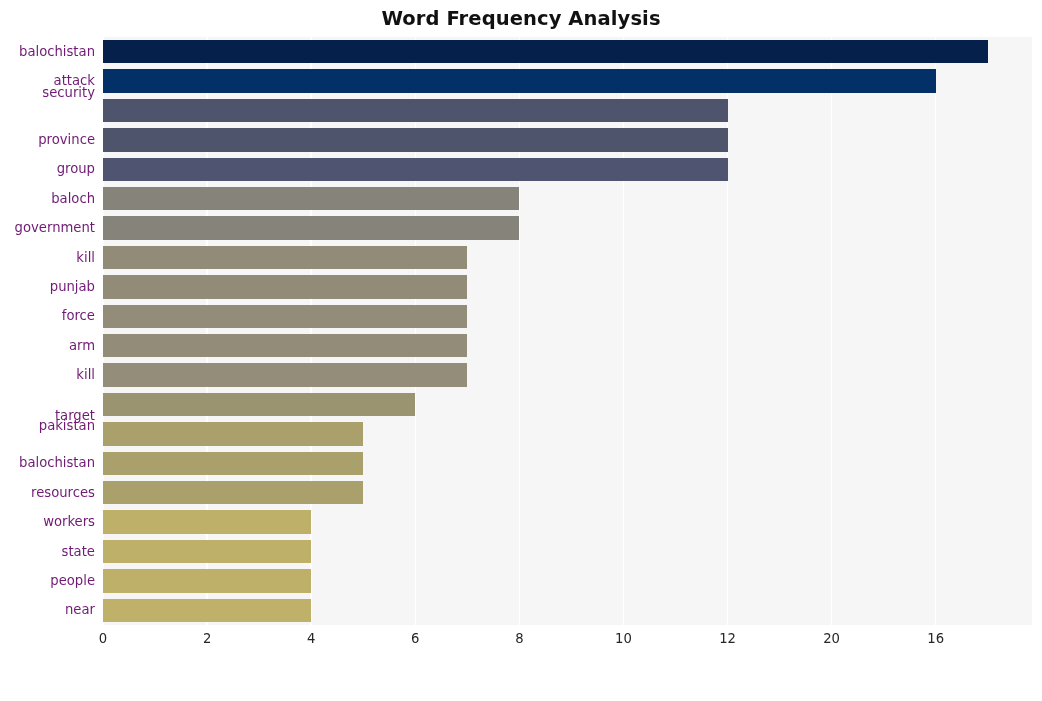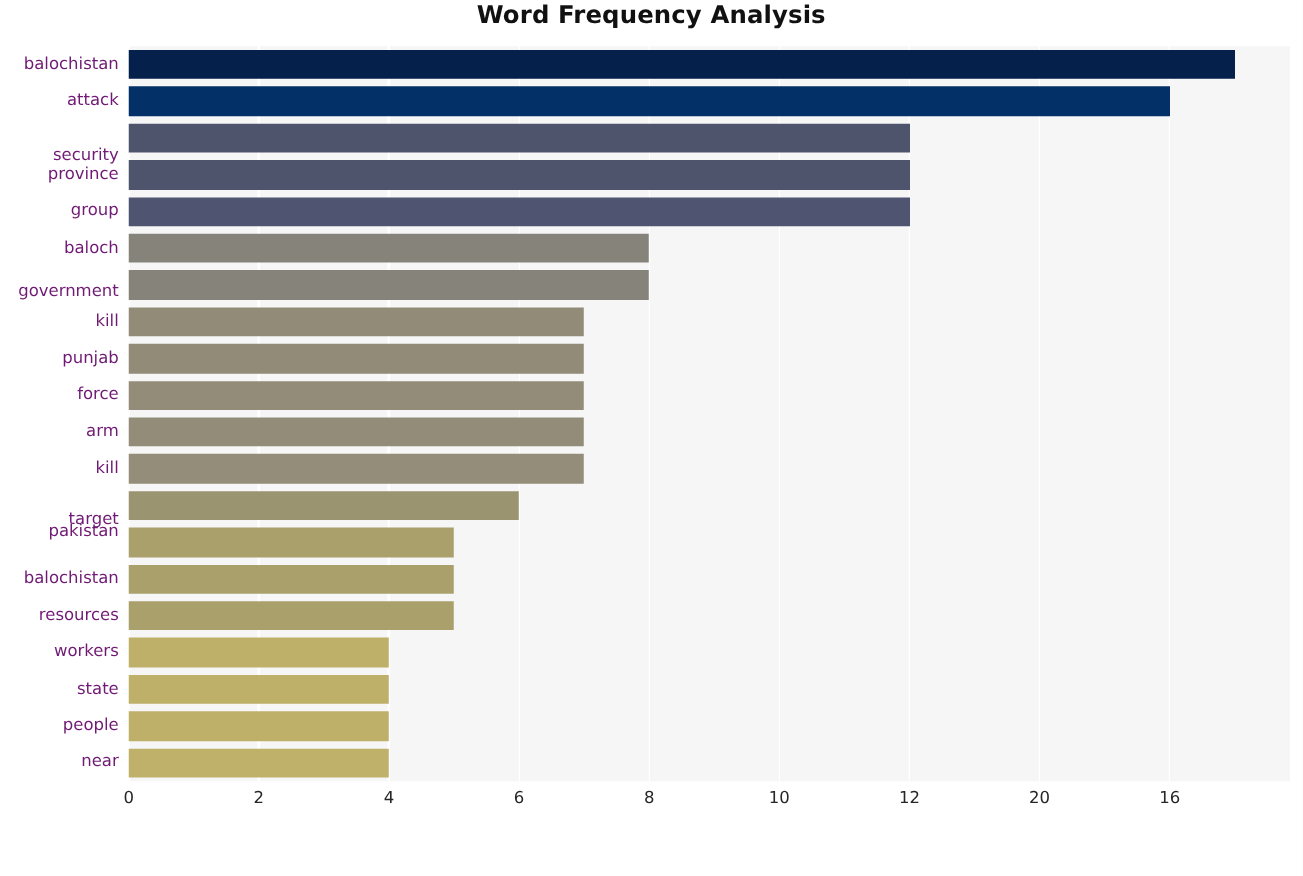--- a/index.html
+++ b/index.html
@@ -17,21 +17,21 @@
   }
   #chart-root {
     position: absolute;
     left: 0; top: 0;
     width: 1042px;
     height: 701px;
   }
   #chart-title {
     position: absolute;
     left: 0;
-    top: 0;
+    top: 7px;
     width: 1042px;
     text-align: center;
     font-size: 19.5px;
     font-weight: bold;
     color: #111111;
     letter-spacing: 0.1px;
   }
   
   #plot-area {
     position: absolute;
@@ -185,25 +185,25 @@
         </div>
         <div class="bar-row" style="top: 561.54px; height: 23.52px;">
           <div class="bar" title="near: 4" style="width: 208.179px; background: rgb(192, 177, 106);"></div>
         </div>
       </div>
   </div>
 
   <div id="ylabels-layer">
       <div class="ylabel-item" style="top: 7.7px;">balochistan</div>
       <div class="ylabel-item" style="top: 37.1px;">attack</div>
-      <div class="ylabel-item" style="top: 81px;">security</div>
+      <div class="ylabel-item" style="top: 49px;">security</div>
       <div class="ylabel-item" style="top: 95.9px;">province</div>
       <div class="ylabel-item" style="top: 125.3px;">group</div>
       <div class="ylabel-item" style="top: 154.7px; margin-left: 44px;">baloch</div>
-      <div class="ylabel-item" style="top: 184.1px; margin-top: 6px;">government</div>
+      <div class="ylabel-item" style="top: 184.1px;">government</div>
       <div class="ylabel-item" style="top: 213.5px;">kill</div>
       <div class="ylabel-item" style="top: 242.9px;">punjab</div>
       <div class="ylabel-item" style="top: 272.3px;">force</div>
       <div class="ylabel-item" style="top: 301.7px;">arm</div>
       <div class="ylabel-item" style="top: 331.1px;">kill</div>
       <div class="ylabel-item" style="top: 372px;">target</div>
       <div class="ylabel-item" style="top: 382px;">pakistan</div>
       <div class="ylabel-item" style="top: 419.3px;">balochistan</div>
       <div class="ylabel-item" style="top: 448.7px;">resources</div>
       <div class="ylabel-item" style="top: 478.1px;">workers</div>

